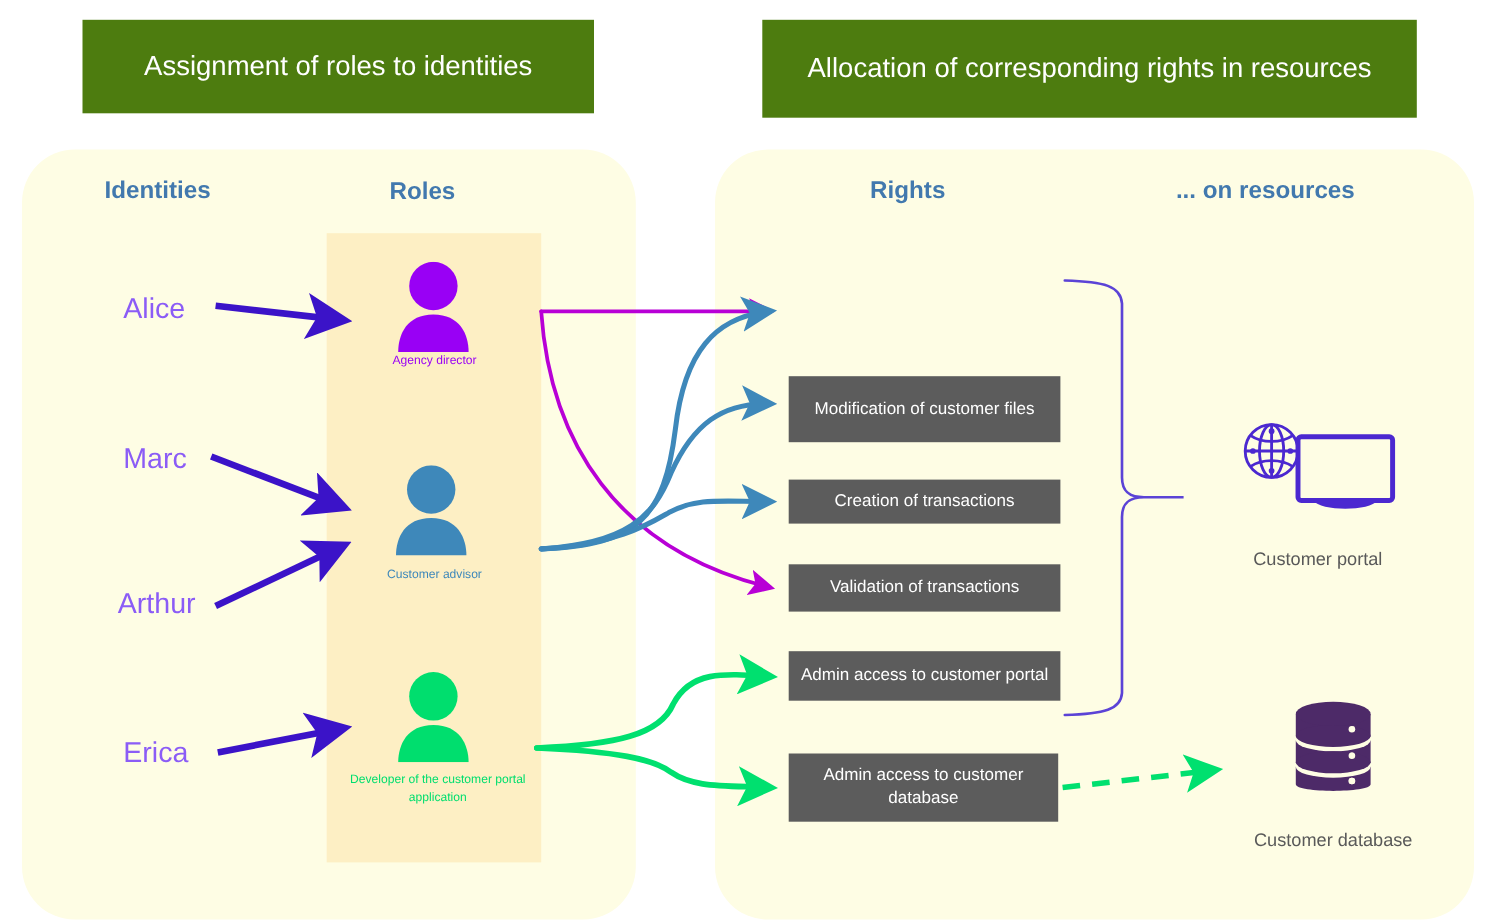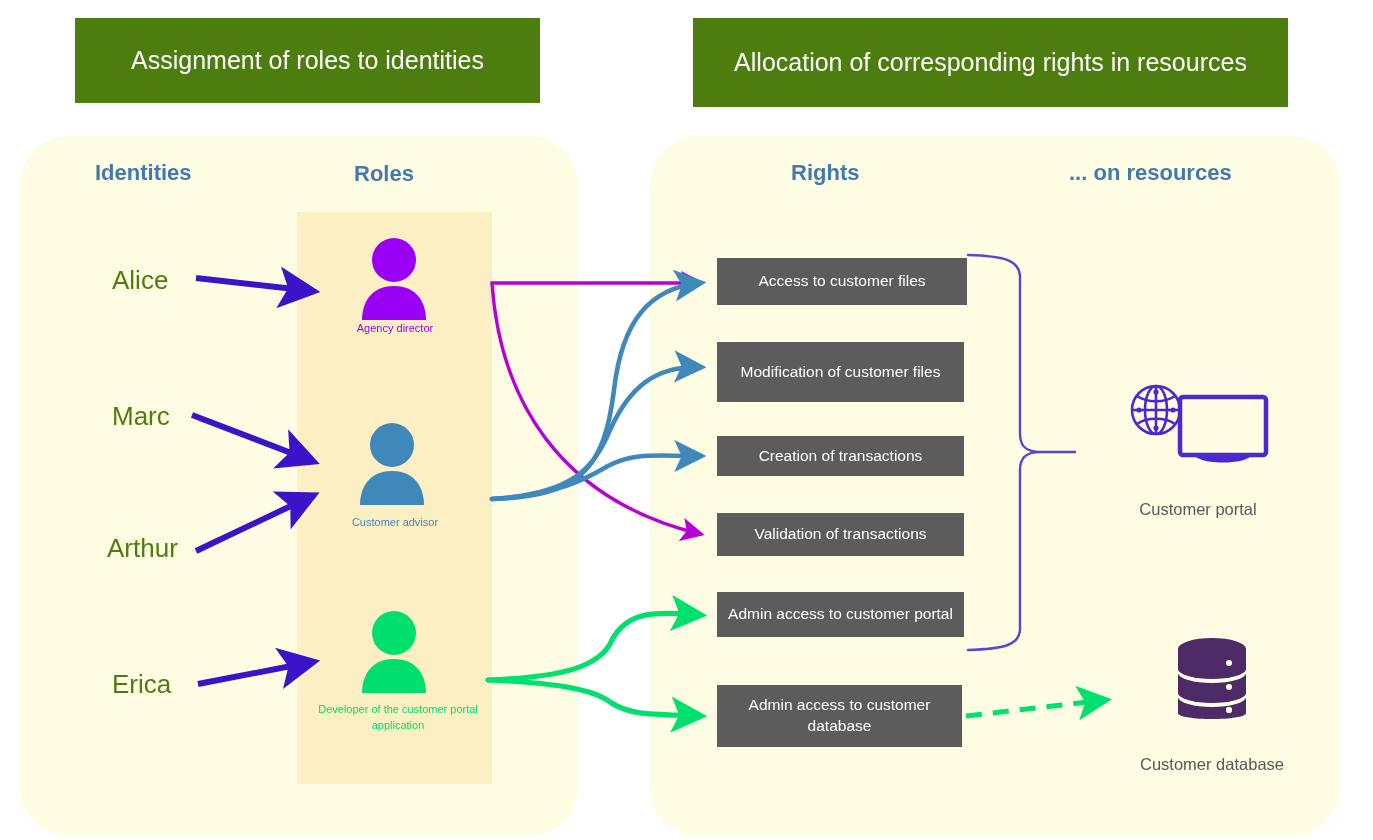--- a/index.html
+++ b/index.html
@@ -59,21 +59,21 @@
   #head-resources  { left: 1069px;top: 160px; }
 
   
   #roles-band {
     left: 297px; top: 212px; width: 195px; height: 572px;
     background: #FDEFC4;
   }
 
   
   .identity-label {
-    color: #4d7c0f;
+    color: #8b5cf6;
     font-size: 26px;
     white-space: nowrap;
   }
   #identity-0 { left: 112px; top: 265px; }
   #identity-1 { left: 112px; top: 401px; }
   #identity-2 { left: 107px; top: 533px; }
   #identity-3 { left: 112px; top: 669px; }
 
   
   .role-icon { width: 72px; height: 82px; }
@@ -156,21 +156,20 @@
     <svg class="role-icon" viewBox="0 0 72 82" xmlns="http://www.w3.org/2000/svg">
       <circle cx="36" cy="22" r="22" fill="#00DE6E"></circle>
       <path d="M36 48 C 12 48, 4 66, 4 82 L 68 82 C 68 66, 60 48, 36 48 Z" fill="#00DE6E"></path>
     </svg>
   </div>
 
   <div class="role-caption" style="left:305px; top:321px; color:#9900F5;">Agency director</div>
   <div class="role-caption" style="left:305px; top:515px; color:#3E88BA;">Customer advisor</div>
   <div class="role-caption" style="left:305px; top:702px; width:186px; color:#00DE6E;">Developer of the customer portal application</div>
 
-  <div class="abs right-box" style="left:717px; top:258px; width:250px; height:47px;">Access to customer files</div>
   <div class="abs right-box" style="left:717px; top:342px; width:247px; height:60px;">Modification of customer files</div>
   <div class="abs right-box" style="left:717px; top:436px; width:247px; height:40px;">Creation of transactions</div>
   <div class="abs right-box" style="left:717px; top:513px; width:247px; height:43px;">Validation of transactions</div>
   <div class="abs right-box" style="left:717px; top:592px; width:247px; height:45px;">Admin access to customer portal</div>
   <div class="abs right-box" style="left:717px; top:685px; width:245px; height:62px;">Admin access to customer database</div>
 
   <div class="abs" style="left:1128px; top:383px;">
     <svg width="145" height="80" viewBox="0 0 145 80" xmlns="http://www.w3.org/2000/svg">
 
       <g stroke="#4B28D0" stroke-width="2.6" fill="none">

